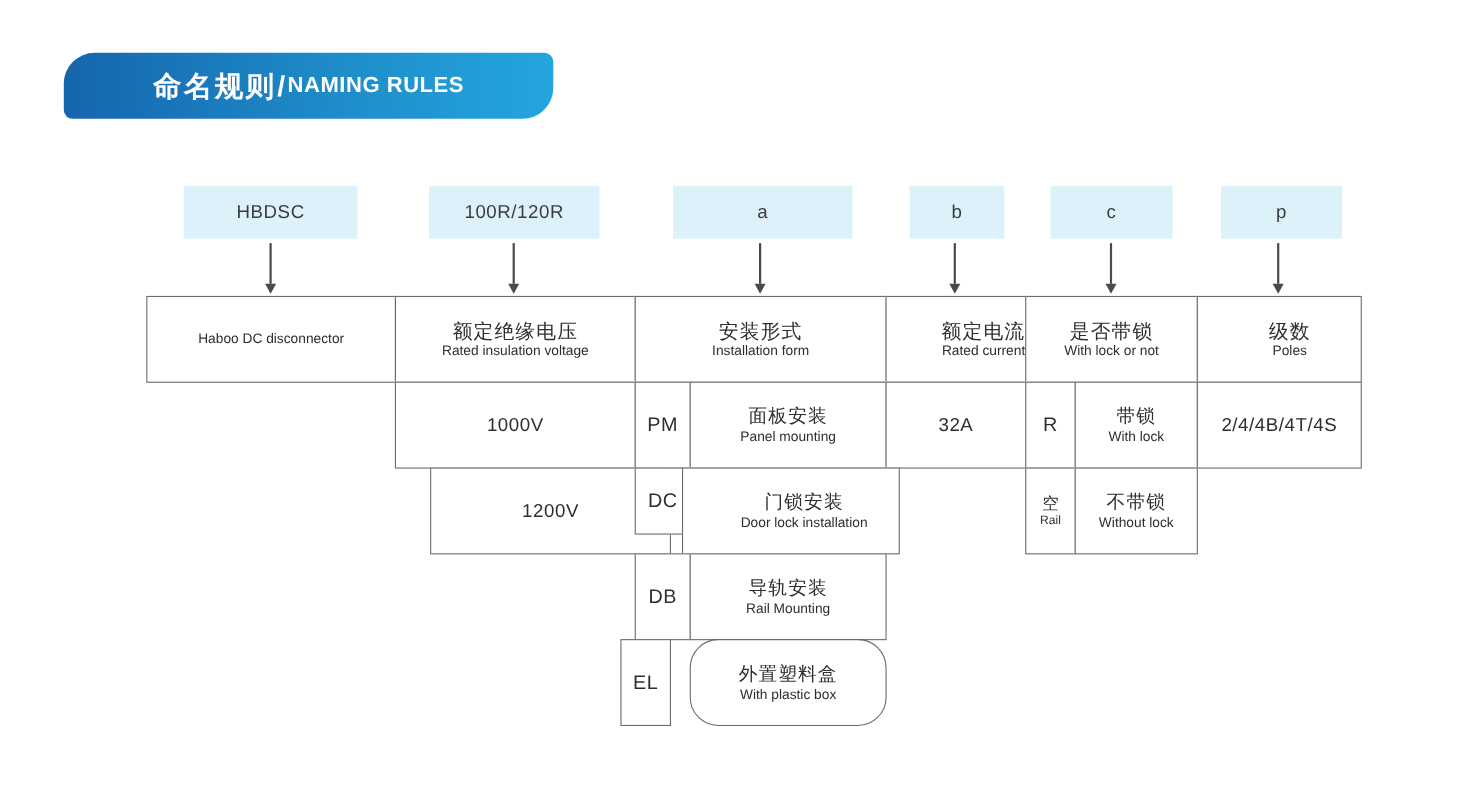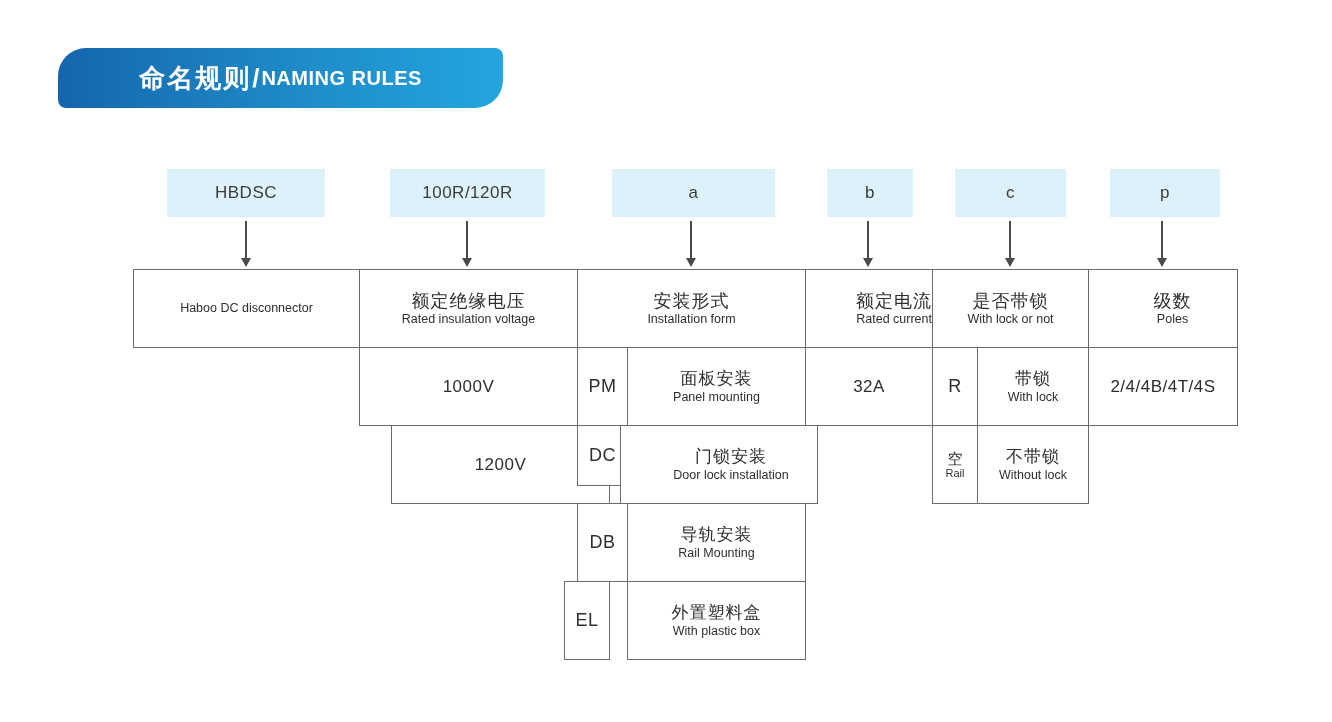--- a/index.html
+++ b/index.html
@@ -136,21 +136,21 @@
   #c-dc-desc     { left: 620px; top: 425px; width: 198px; height: 79px; padding-left: 24px; }
   #c-empty-code  { left: 932px; top: 425px; width: 46px;  height: 79px; }
   #c-nolock-desc { left: 977px; top: 425px; width: 112px; height: 79px; }
 
   
   #c-db-code { left: 577px; top: 503px; width: 51px;  height: 79px; }
   #c-db-desc { left: 627px; top: 503px; width: 179px; height: 79px; }
 
   
   #c-el-code { left: 564px; top: 581px; width: 46px;  height: 79px; }
-  #c-el-desc { left: 627px; top: 581px; width: 179px; height: 79px; }
+  #c-el-desc { left: 627px; top: 581px; width: 179px; height: 79px; border-radius: 26px; }
 </style>
 </head>
 <body>
 
 <div class="page">
 
   <div class="banner">
     <span class="banner-cn">命名规则</span>
       <span class="banner-sep">/</span>
       <span class="banner-en">NAMING RULES</span>

